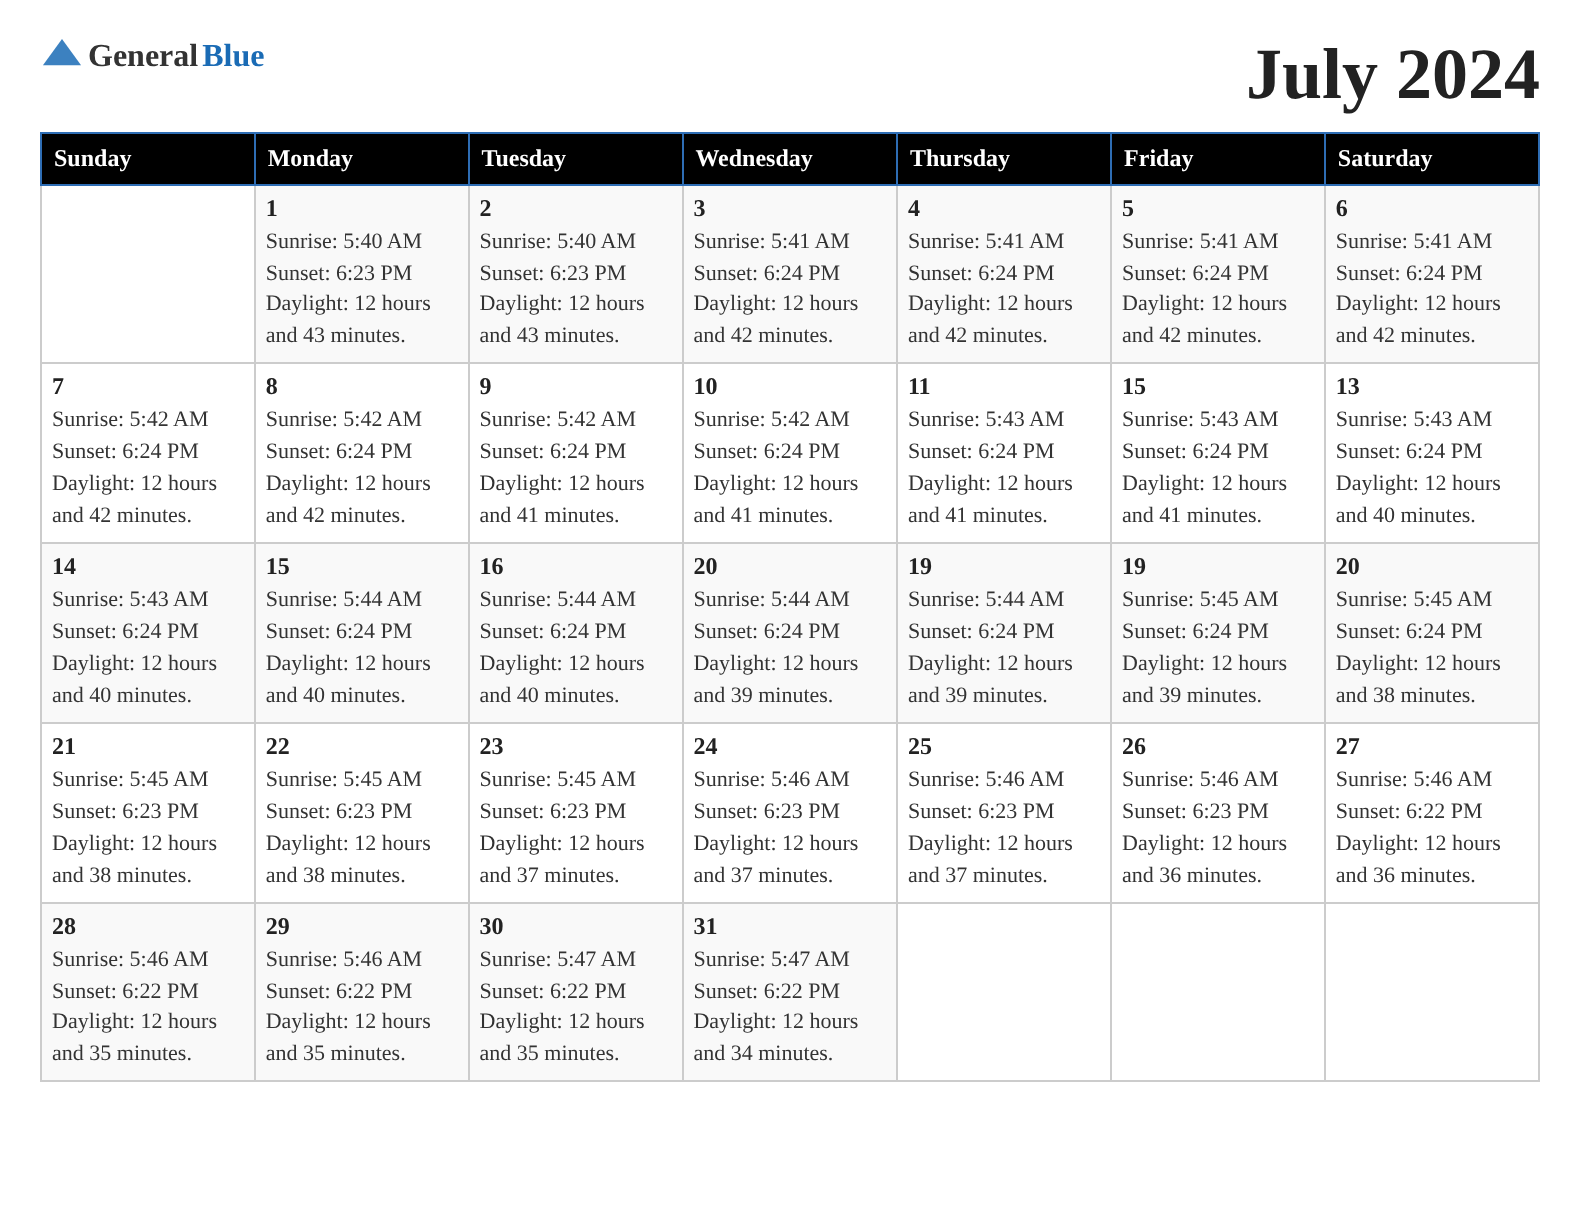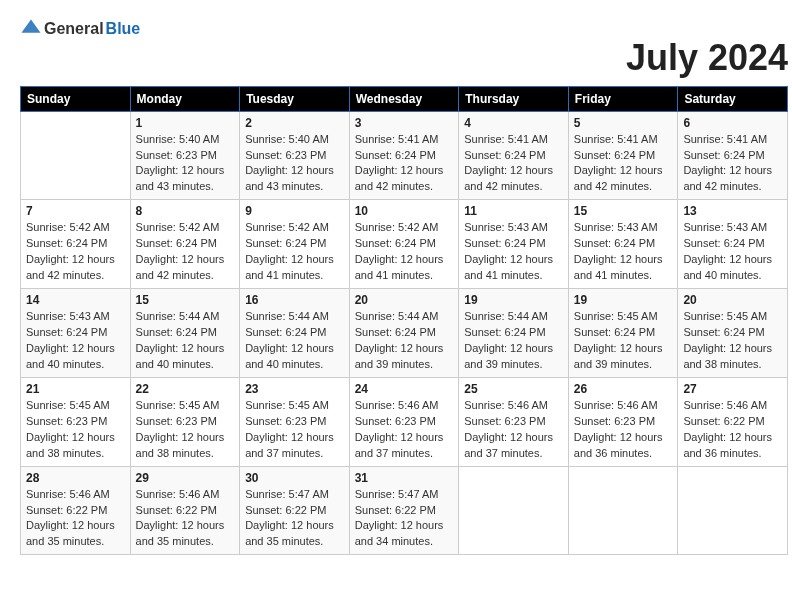--- a/index.html
+++ b/index.html
@@ -6,22 +6,23 @@
     body {
       font-family: Arial, sans-serif;
       background: #fff;
       width: 792px;
       height: 612px;
       overflow: hidden;
     }
     .page {
       width: 792px;
       min-height: 612px;
-      padding: 18px 4px 10px 20px;
+      padding: 18px 22px 10px 20px;
       background: #fff;
+      font-family: Liberation Serif, serif;
     }
     .header-top {
       display: flex;
       justify-content: space-between;
       align-items: flex-start;
       margin-bottom: 4px;
     }
     .logo {
       display: flex;
       flex-direction: column;
@@ -42,21 +43,20 @@
       font-weight: bold;
       color: #1a6bb5;
       text-align: center;
     }
     .logo-icon {
       width: 22px;
       height: 22px;
     }
     .title-area {
       text-align: right;
-      margin-top: 20px;
     }
     .main-title {
       font-size: 36px;
       font-weight: bold;
       color: #222;
       line-height: 1.1;
     }
     .subtitle {
       font-size: 15px;
       color: #444;

